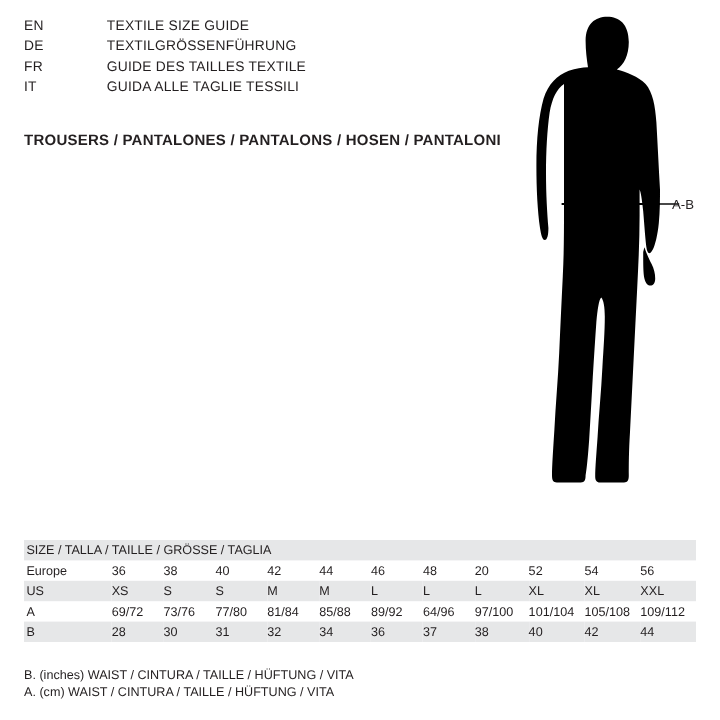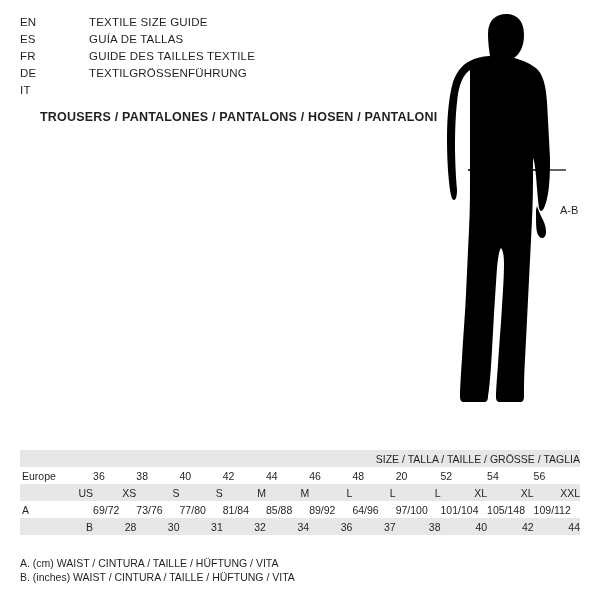--- a/index.html
+++ b/index.html
@@ -46,41 +46,39 @@
   }
 
   .section-title {
     position: absolute;
     left: 20px;
     top: 110px;
     font-size: 12.5px;
     font-weight: bold;
     letter-spacing: 0.2px;
     color: #231f20;
-    margin-left: 20px;
   }
 
   
   .figure-wrap {
     position: absolute;
     left: 400px;
     top: 10px;
     width: 200px;
     height: 400px;
   }
   .figure-wrap svg {
     display: block;
   }
   .ab-label {
     position: absolute;
     left: 160px;
     top: 155px;
     font-size: 11px;
     color: #231f20;
-    margin-top: 39px;
   }
 
   
   .table-title {
     position: absolute;
     left: 20px;
     top: 427px;
     font-size: 11.5px;
     font-weight: bold;
     letter-spacing: 0.2px;
@@ -94,21 +92,20 @@
     font-size: 10.5px;
   }
   table.sizes td {
     padding: 2px 0 2px 0;
     text-align: left;
     white-space: nowrap;
     color: #231f20;
   }
   table.sizes tr.shade td {
     background: #e6e7e8;
-    text-align: right;
   }
   table.sizes td.label {
     width: 86px;
     padding-left: 2px;
   }
   table.sizes td.val {
     width: 50px;
   }
   table.sizes tr {
     height: 17px;
@@ -131,33 +128,30 @@
 <body>
 
 <div class="page">
 
   <div class="lang-block">
     <div class="lang-row">
       <div class="lang-code">EN</div>
       <div class="lang-text">TEXTILE SIZE GUIDE</div>
     </div>
     <div class="lang-row">
-      <div class="lang-code">ES</div>
-      <div class="lang-text">GUÍA DE TALLAS</div>
+      <div class="lang-code">DE</div>
+      <div class="lang-text">TEXTILGRÖSSENFÜHRUNG</div>
     </div>
     <div class="lang-row">
       <div class="lang-code">FR</div>
       <div class="lang-text">GUIDE DES TAILLES TEXTILE</div>
     </div>
     <div class="lang-row">
-      <div class="lang-code">DE</div>
-      <div class="lang-text">TEXTILGRÖSSENFÜHRUNG</div>
-    </div>
-    <div class="lang-row">
       <div class="lang-code">IT</div>
+      <div class="lang-text">GUIDA ALLE TAGLIE TESSILI</div>
     </div>
   </div>
 
   <div class="section-title">TROUSERS / PANTALONES / PANTALONS / HOSEN / PANTALONI</div>
 
   <div class="figure-wrap">
     <svg width="200" height="400" viewBox="0 0 200 400">
       <path fill="#000000" d="
         M 88,24
         C 88,10 96,4 106,4
@@ -258,38 +252,38 @@
       <td class="label">A</td>
       <td class="val">69/72</td>
       <td class="val">73/76</td>
       <td class="val">77/80</td>
       <td class="val">81/84</td>
       <td class="val">85/88</td>
       <td class="val">89/92</td>
       <td class="val">64/96</td>
       <td class="val">97/100</td>
       <td class="val">101/104</td>
-      <td class="val">105/148</td>
+      <td class="val">105/108</td>
       <td class="val">109/112</td>
     </tr>
     <tr class="shade">
       <td class="label">B</td>
       <td class="val">28</td>
       <td class="val">30</td>
       <td class="val">31</td>
       <td class="val">32</td>
       <td class="val">34</td>
       <td class="val">36</td>
       <td class="val">37</td>
       <td class="val">38</td>
       <td class="val">40</td>
       <td class="val">42</td>
       <td class="val">44</td>
     </tr>
   </tbody>
     </table>
 
   <div class="notes">
+    <div>B. (inches) WAIST / CINTURA / TAILLE / HÜFTUNG / VITA</div>
     <div>A. (cm) WAIST / CINTURA / TAILLE / HÜFTUNG / VITA</div>
-    <div>B. (inches) WAIST / CINTURA / TAILLE / HÜFTUNG / VITA</div>
   </div>
 
 </div>
 
 </body></html>

